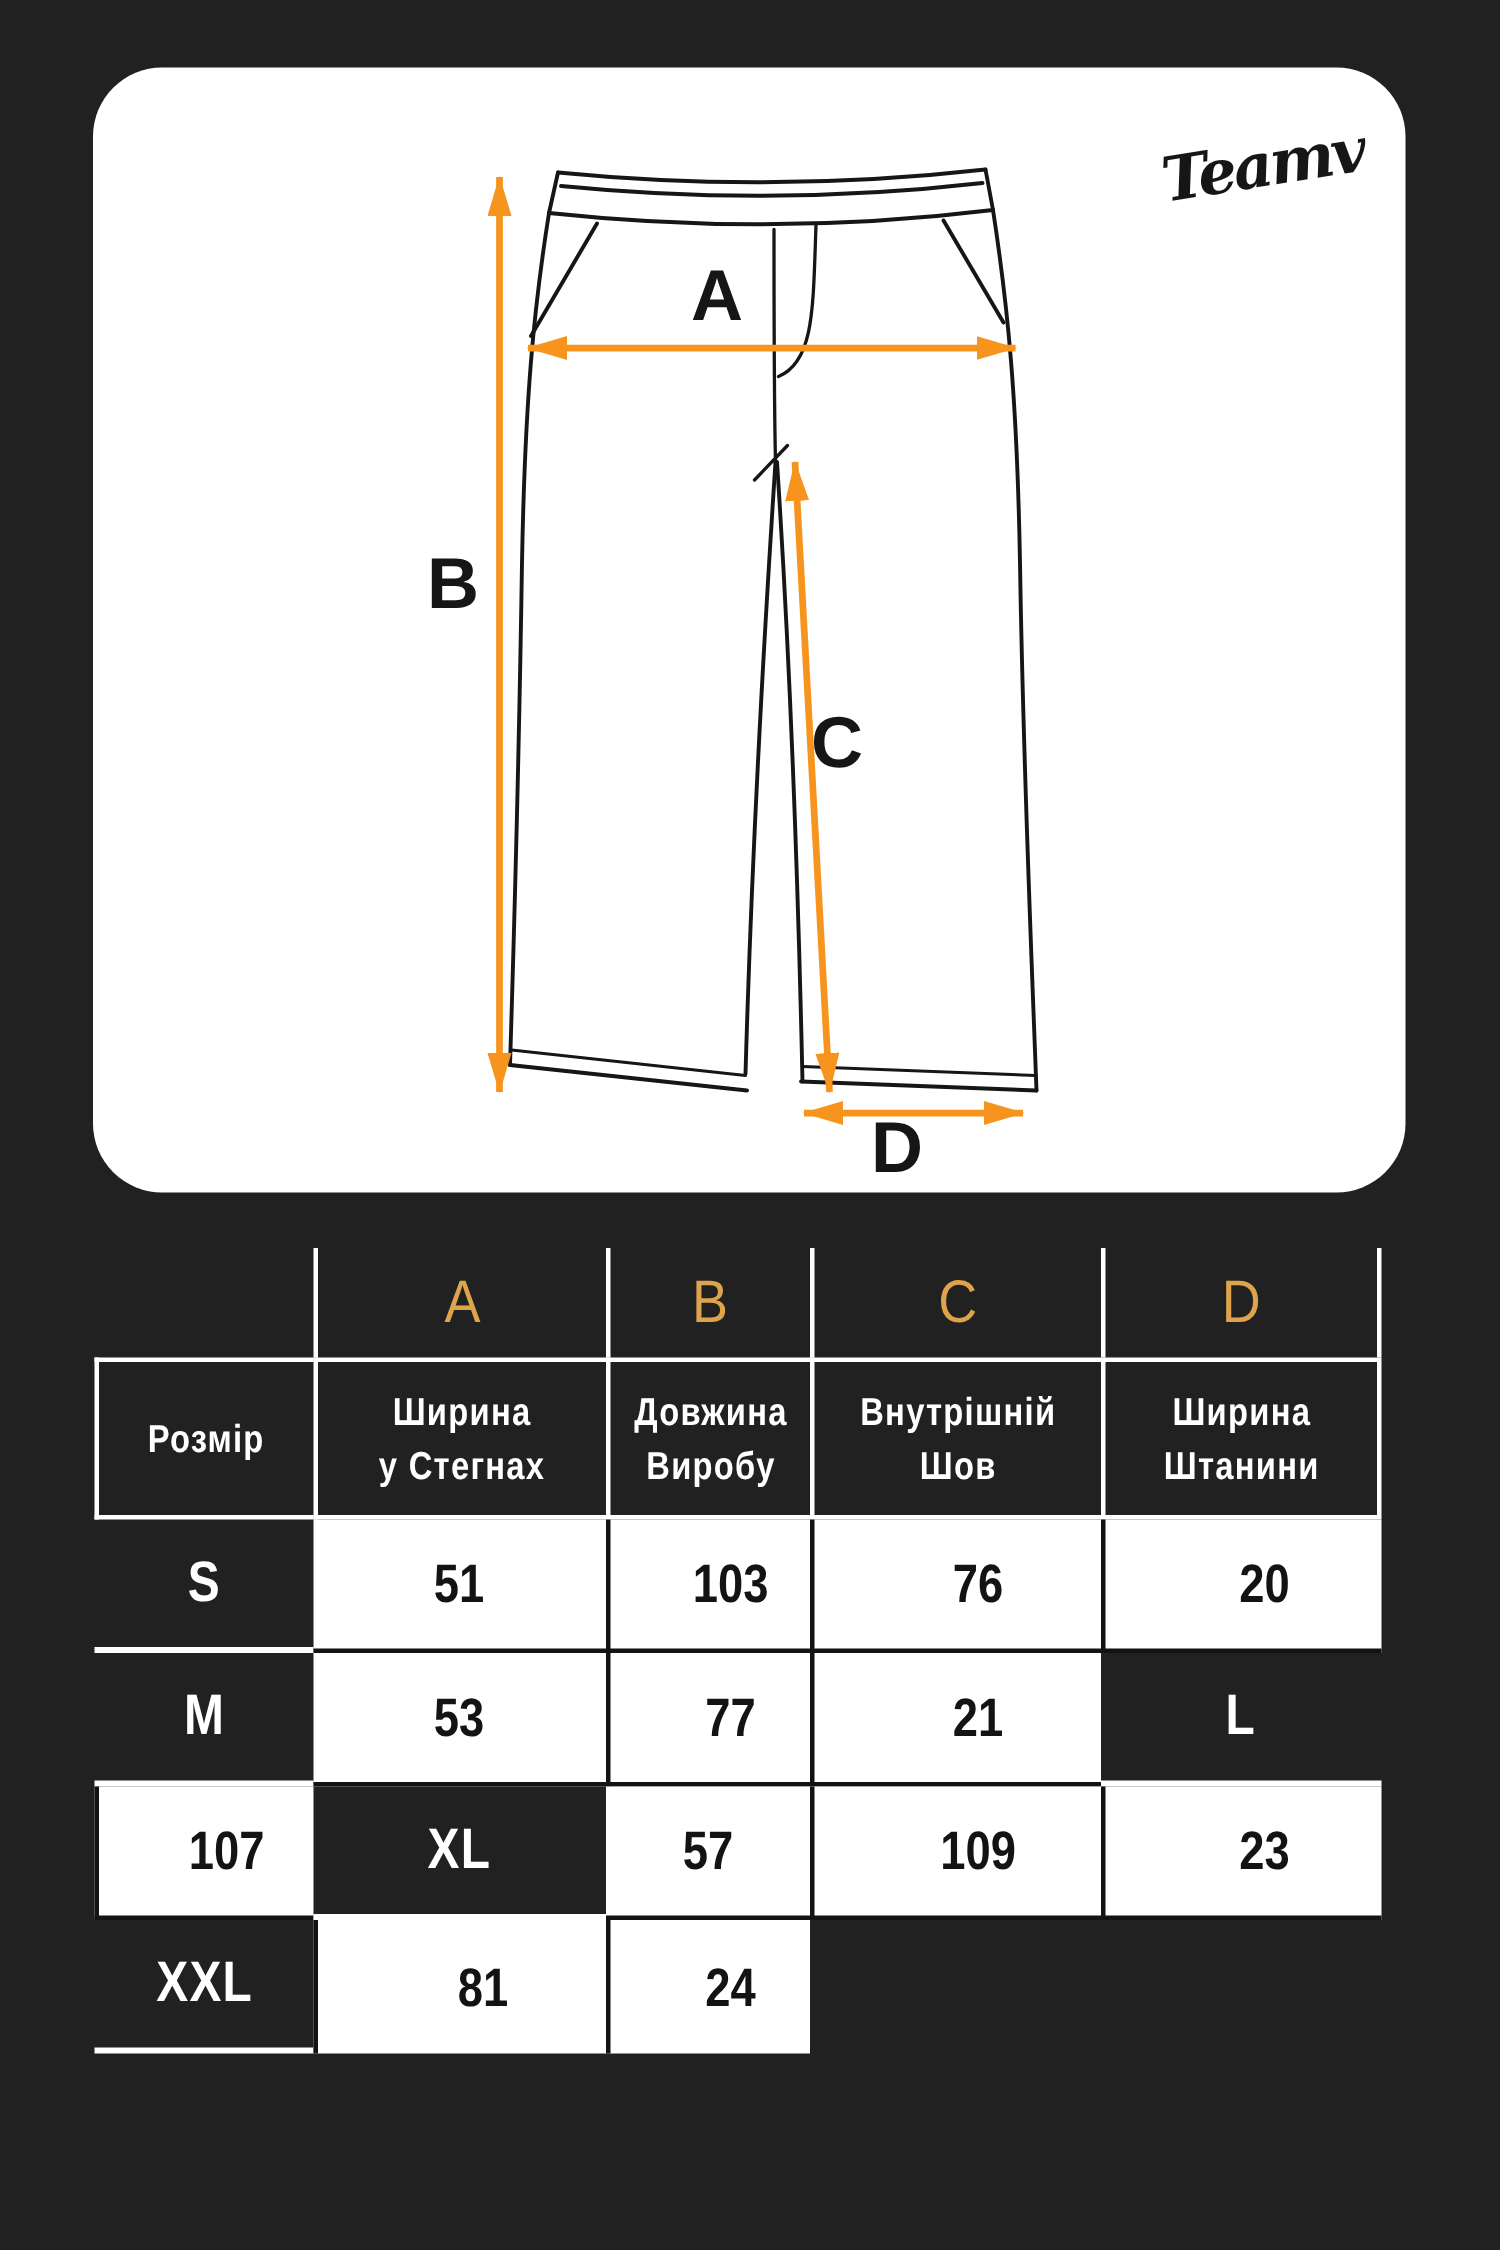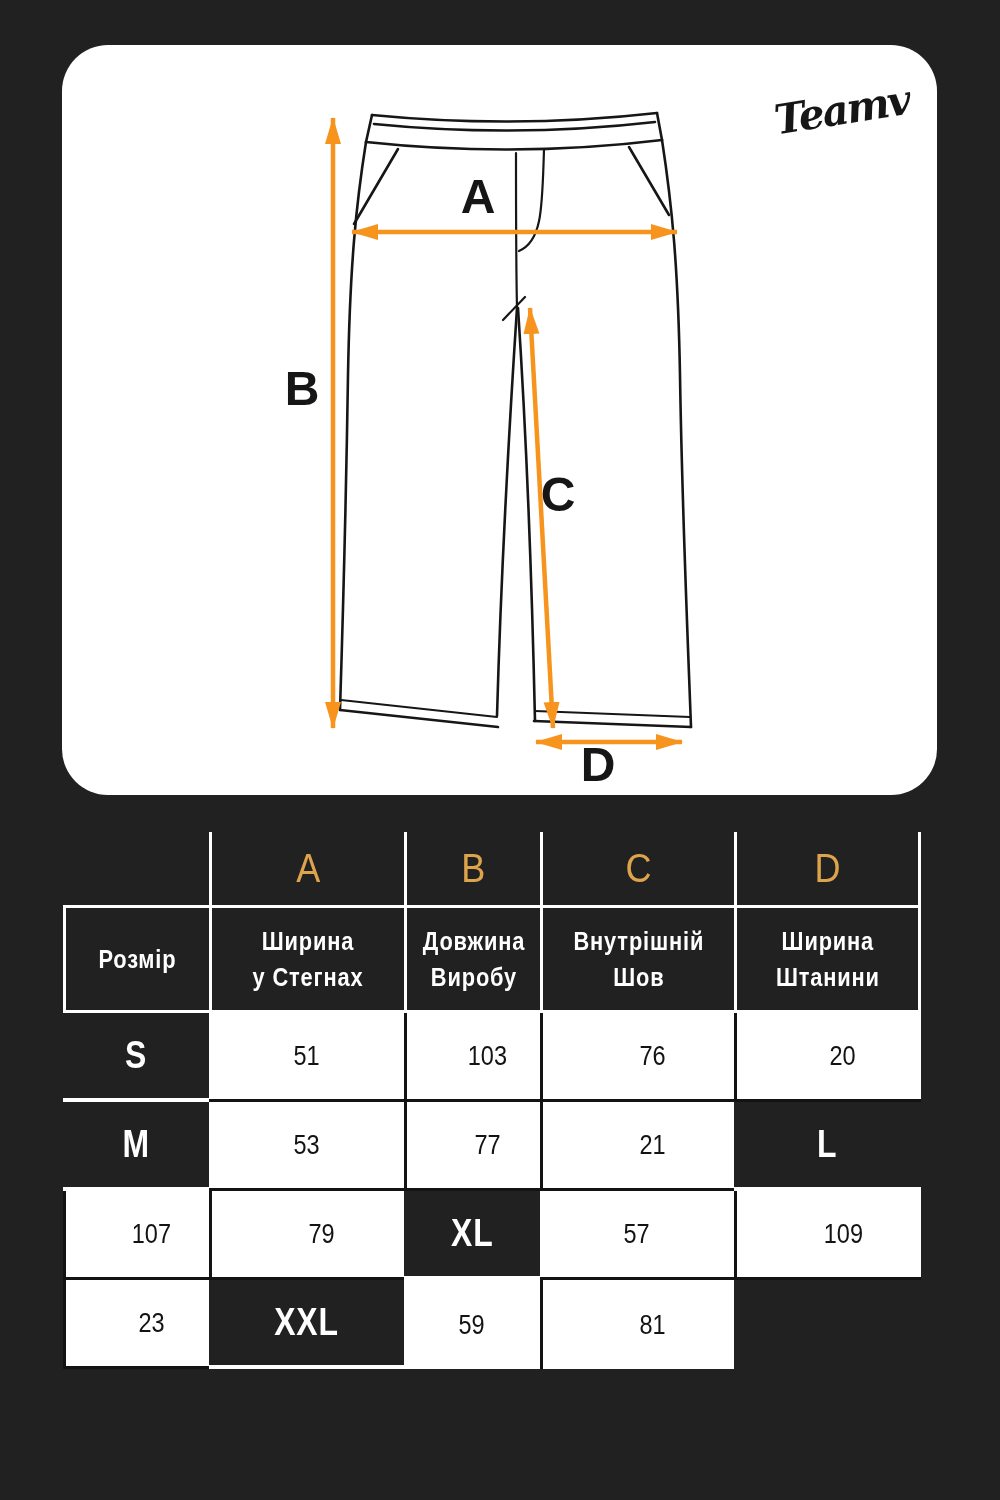--- a/index.html
+++ b/index.html
@@ -44,21 +44,21 @@
     color:var(--text-light);font-size:26px;font-weight:700;
     line-height:1.4;white-space:pre-line;letter-spacing:1px;
   }
   .hcell.last{border-right:3px solid #fff;}
   .scell{
     border-bottom:4px solid #fff;color:var(--text-light);
     font-size:38px;font-weight:700;letter-spacing:1px;
   }
   .dcell{
     background:var(--cell-white);color:var(--text-dark);
-    font-size:28px;font-weight:400;
+    font-size:36px;font-weight:700;
   }
   .dcell.colsep{border-left:3px solid var(--text-dark);padding-left:28px;}
   .dcell.rowsep{border-bottom:3px solid var(--text-dark);}
   .cx{display:inline-block;transform:scaleX(0.84);transform-origin:center;}
   .cx2{display:inline-block;transform:scaleX(0.9);transform-origin:center;}
 </style>
 </head>
 <body>
 
 <div class="card">
@@ -162,39 +162,36 @@
   <div class="cell dcell rowsep colsep">
       <span class="cx">21</span>
     </div>
 
   <div class="cell scell">
       <span class="cx">L</span>
     </div>
   <div class="cell dcell rowsep colsep">
       <span class="cx">107</span>
     </div>
-  <div class="cell dcell rowsep colsep">
-      <span class="cx">79</span>
-    </div>
 
   <div class="cell scell">
       <span class="cx">XL</span>
     </div>
   <div class="cell dcell rowsep">
       <span class="cx">57</span>
     </div>
   <div class="cell dcell rowsep colsep">
       <span class="cx">109</span>
     </div>
   <div class="cell dcell rowsep colsep">
       <span class="cx">23</span>
     </div>
 
   <div class="cell scell">
       <span class="cx">XXL</span>
     </div>
-  <div class="cell dcell">
-      <span class="cx">59</span>
+  <div class="cell dcell colsep">
+      <span class="cx">81</span>
     </div>
   <div class="cell dcell colsep">
-      <span class="cx">81</span>
+      <span class="cx">24</span>
     </div>
 </div>
 
 </body></html>

